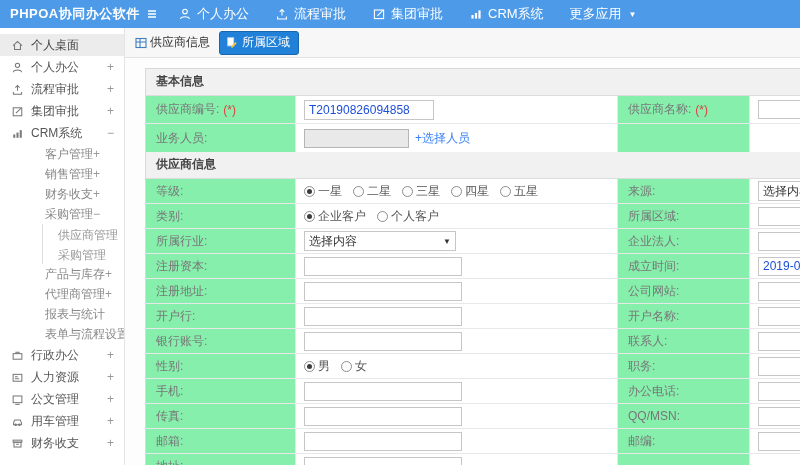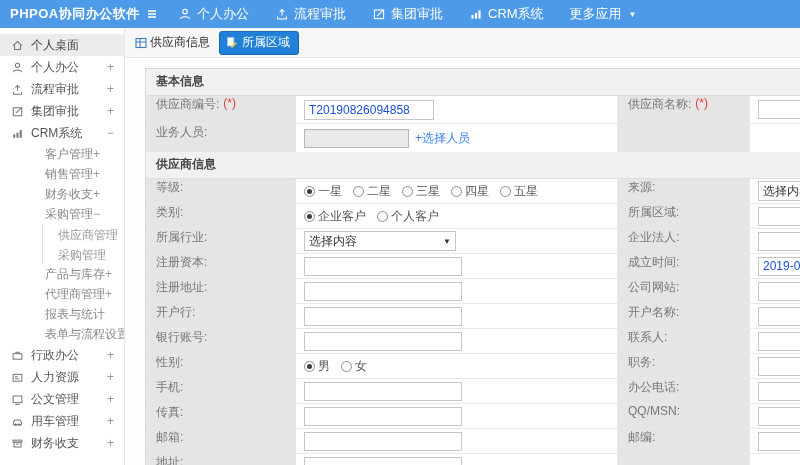--- a/index.html
+++ b/index.html
@@ -37,21 +37,21 @@
   .btn-add { display:flex; align-items:center; gap:4px; background:#2181d8; border:1px solid #1766ae; color:#fff;
              padding:2px 8px 3px 6px; border-radius:3px; cursor:pointer; }
   .content { padding:10px 0 0 20px; overflow:hidden; height:407px; }
   .formwrap { width:960px; border:1px solid #d8d8d8; background:#fff; }
 
   .sec-h { background:#f1f1f1; border-bottom:1px solid #ddd; padding:4px 10px 5px; font-weight:bold; color:#444; }
   .row { display:flex; border-bottom:1px solid #e8e8e8; align-items:stretch; }
   .sec1 .row { height:28px; }
   .sec2 .row { height:25px; }
   .row:last-child { border-bottom:none; }
-  .lcell { width:150px; background:#e5e5e5; border-right:1px solid #e8e8e8; display:flex; align-items:flex-start;
+  .lcell { width:150px; background:#86efac; border-right:1px solid #e8e8e8; display:flex; align-items:center;
            padding-left:10px; color:#777; flex:none; white-space:nowrap; }
   .lcell2 { width:132px; }
   .fcell { width:322px; border-right:1px solid #e8e8e8; display:flex; align-items:center; padding-left:8px; flex:none; background:#fff; }
   .fcell2 { width:354px; border-right:none; }
   .req { color:#e04040; margin-left:4px; }
 
   .txt { height:19px; width:158px; border:1px solid #c6c6c6; padding:0 4px; font-size:12px; color:#1d4ed8;
          font-family:"Liberation Sans","DejaVu Sans",sans-serif; background:#fff; }
   .txt.w-code { width:130px; height:20px; }
   .txt.ro { width:105px; background:#e9e9e9; border-color:#b5b5b5; }

